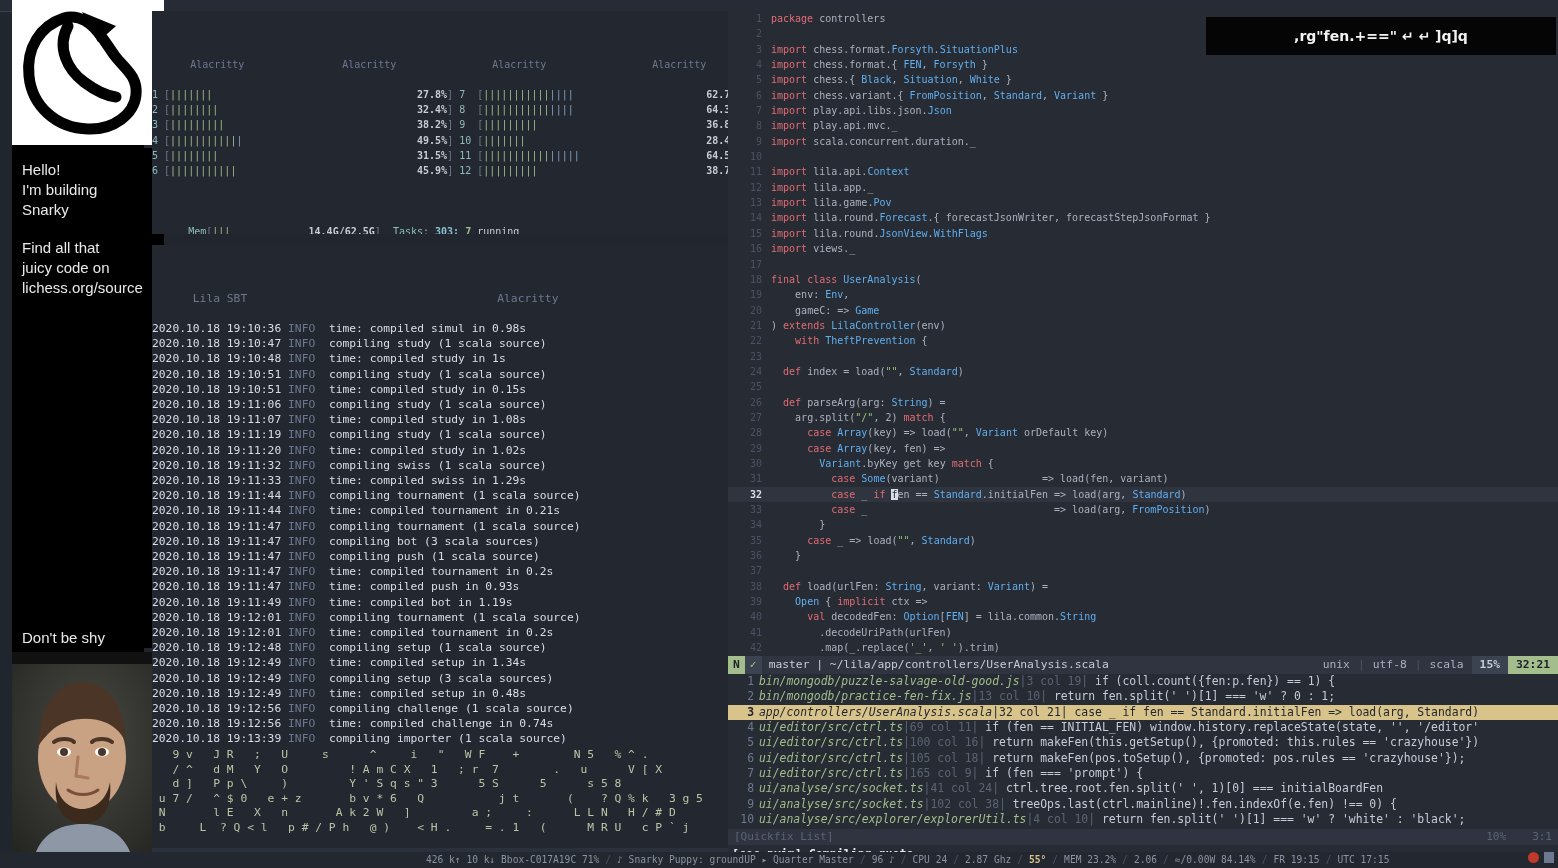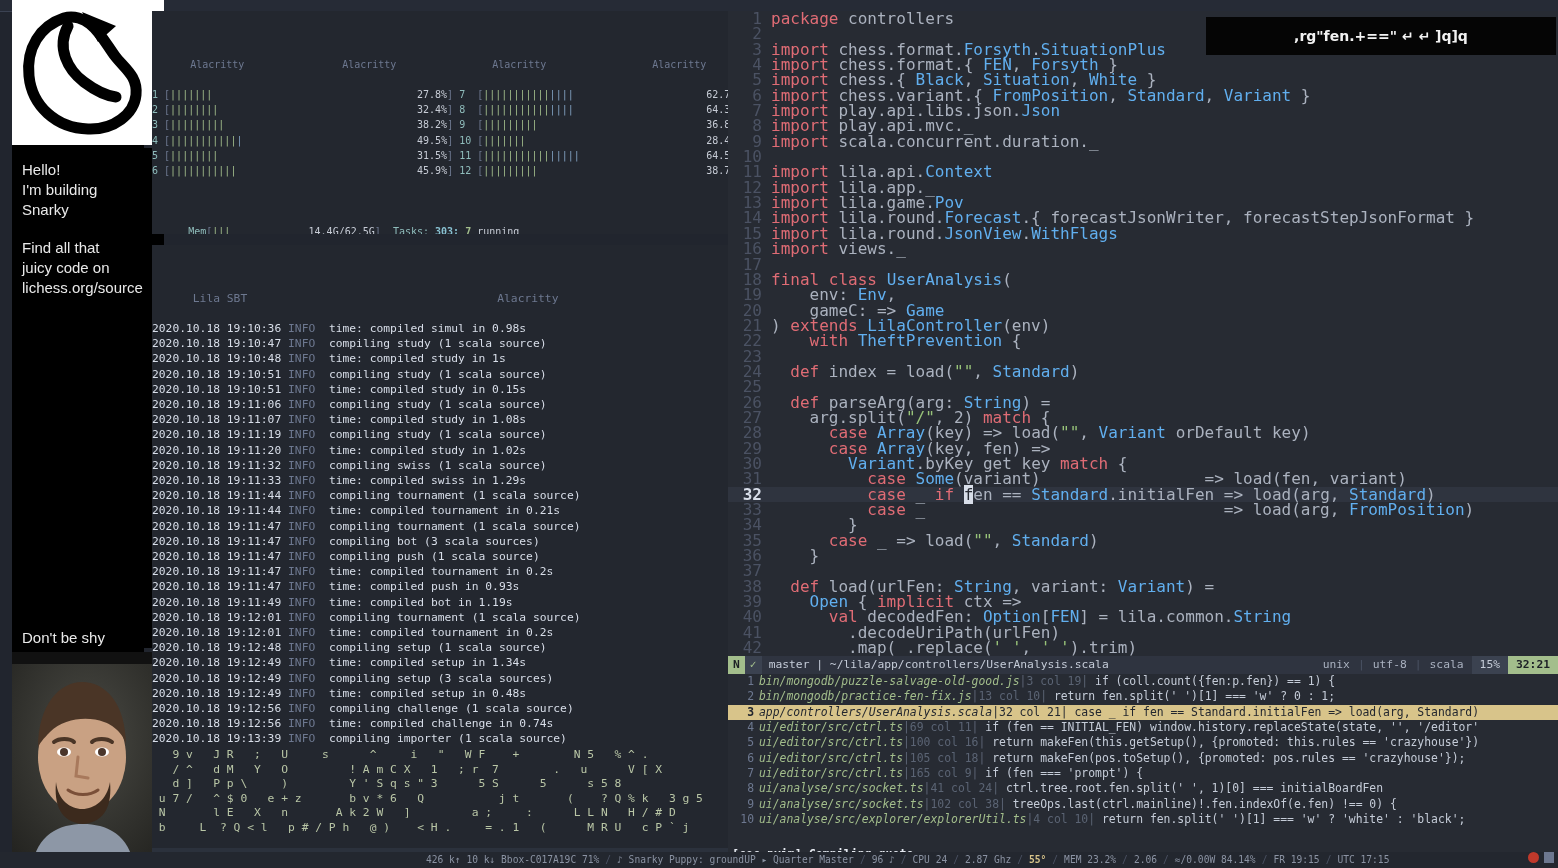--- a/index.html
+++ b/index.html
@@ -27,21 +27,21 @@
   #banner .shy{margin-top:330px;}
   #cam{left:0;top:652px;width:152px;height:216px;overflow:hidden;background:#2b2a28;}
 
   
   #htop{left:152px;top:11px;width:576px;height:223px;background:#23272f;color:#c7ccd6;
         font-size:10px;line-height:15.2px;white-space:pre;overflow:hidden;}
   #htop .hdr{color:#6d7890;padding-left:2px;}
   #htop .rowline{height:15.2px;position:relative;}
   .meter-num{color:#8fbcbb;}
   .bracket{color:#6d7890;}
-  .pct{color:#c7ccd6;}
+  .pct{color:#c7ccd6;font-weight:bold;}
   .bg-green{color:#a3be8c;}
   .bg-blue{color:#81a1c1;}
   .lbl{color:#8fbcbb;}
   .bold{font-weight:bold;}
   .cyan{color:#88c0d0;}
 
   
   #sbt{left:152px;top:245px;width:576px;height:506px;background:#23272f;color:#d8dee9;
        font-size:11.3px;line-height:15.2px;white-space:pre;overflow:hidden;}
   #sbt .title{color:#6d7890;}
@@ -51,21 +51,21 @@
 
   
   #junk{left:152px;top:744px;width:576px;height:104px;background:#23272f;color:#b9c6a6;
         font-size:11.3px;line-height:14.5px;white-space:pre;overflow:hidden;padding-top:4px;box-sizing:border-box;}
   #lefttabs{left:152px;top:848px;width:576px;height:20px;background:#2b313c;color:#6d7890;
             font-size:10px;line-height:20px;white-space:pre;padding-left:4px;box-sizing:border-box;}
   #lefttabs .cur{background:#4c566a;color:#e5e9f0;padding:0 2px;}
 
   
   #nvim{left:728px;top:11px;width:830px;height:841px;background:#272b33;}
-  #code{left:0;top:0;width:830px;height:645px;overflow:hidden;font-size:16px;line-height:15.35px;
+  #code{left:0;top:0;width:830px;height:645px;overflow:hidden;font-size:10px;line-height:15.35px;
         white-space:pre;}
   #code .ln{position:relative;height:15.35px;}
   #code .num{display:inline-block;width:34px;text-align:right;color:#4b5263;margin-right:9px;}
   #code .num.cur{color:#d8dee9;font-weight:bold;}
   .c-kw{color:#e06c75;}
   .c-type{color:#61afef;}
   .c-str{color:#98c379;}
   .c-plain{color:#abb2bf;}
   .cursorline{background:#2f343f;}
   .blockcur{background:#d8dee9;color:#272b33;}
@@ -216,20 +216,27 @@
         <span class="enc">unix</span><span style="color:#4b5263;">|</span>
         <span class="enc">utf-8</span><span style="color:#4b5263;">|</span>
         <span class="enc">scala</span>
         <span class="pct">15%</span>
         <span class="pos">32:21</span>
       </span>
     </div>
 
     <div id="qf" class="abs mono"><div class=""><span class="qn">1</span><span class="path">bin/mongodb/puzzle-salvage-old-good.js</span><span class="loc">|3 col 19|</span><span class="txt"> if (coll.count({fen:p.fen}) == 1) {</span></div><div class=""><span class="qn">2</span><span class="path">bin/mongodb/practice-fen-fix.js</span><span class="loc">|13 col 10|</span><span class="txt"> return fen.split(' ')[1] === 'w' ? 0 : 1;</span></div><div class="sel"><span class="qn">3</span><span class="path">app/controllers/UserAnalysis.scala</span><span class="loc">|32 col 21|</span><span class="txt"> case _ if fen == Standard.initialFen =&gt; load(arg, Standard)</span></div><div class=""><span class="qn">4</span><span class="path">ui/editor/src/ctrl.ts</span><span class="loc">|69 col 11|</span><span class="txt"> if (fen == INITIAL_FEN) window.history.replaceState(state, '', '/editor'</span></div><div class=""><span class="qn">5</span><span class="path">ui/editor/src/ctrl.ts</span><span class="loc">|100 col 16|</span><span class="txt"> return makeFen(this.getSetup(), {promoted: this.rules == 'crazyhouse'})</span></div><div class=""><span class="qn">6</span><span class="path">ui/editor/src/ctrl.ts</span><span class="loc">|105 col 18|</span><span class="txt"> return makeFen(pos.toSetup(), {promoted: pos.rules == 'crazyhouse'});</span></div><div class=""><span class="qn">7</span><span class="path">ui/editor/src/ctrl.ts</span><span class="loc">|165 col 9|</span><span class="txt"> if (fen === 'prompt') {</span></div><div class=""><span class="qn">8</span><span class="path">ui/analyse/src/socket.ts</span><span class="loc">|41 col 24|</span><span class="txt"> ctrl.tree.root.fen.split(' ', 1)[0] === initialBoardFen</span></div><div class=""><span class="qn">9</span><span class="path">ui/analyse/src/socket.ts</span><span class="loc">|102 col 38|</span><span class="txt"> treeOps.last(ctrl.mainline)!.fen.indexOf(e.fen) !== 0) {</span></div><div class=""><span class="qn">10</span><span class="path">ui/analyse/src/explorer/explorerUtil.ts</span><span class="loc">|4 col 10|</span><span class="txt"> return fen.split(' ')[1] === 'w' ? 'white' : 'black';</span></div></div>
 
+    <div id="qfstatus" class="abs mono">
+      <span>[Quickfix List]</span>
+      <span class="right">
+        <span>10%</span>
+        <span>3:1</span>
+      </span>
+    </div>
 
     <div id="cmdline" class="abs mono">[coc.nvim] Compiling quote</div>
   </div>
 
   <div id="polybar" class="abs mono">
     <span style="width:426px;display:inline-block;"></span>
     <span class="grp">426 k↑ 10 k↓ Bbox-C017A19C 71%</span>
     <span class="sep">/</span>
     <span class="grp">♪ Snarky Puppy: groundUP ▸ Quarter Master</span>
     <span class="sep">/</span>

